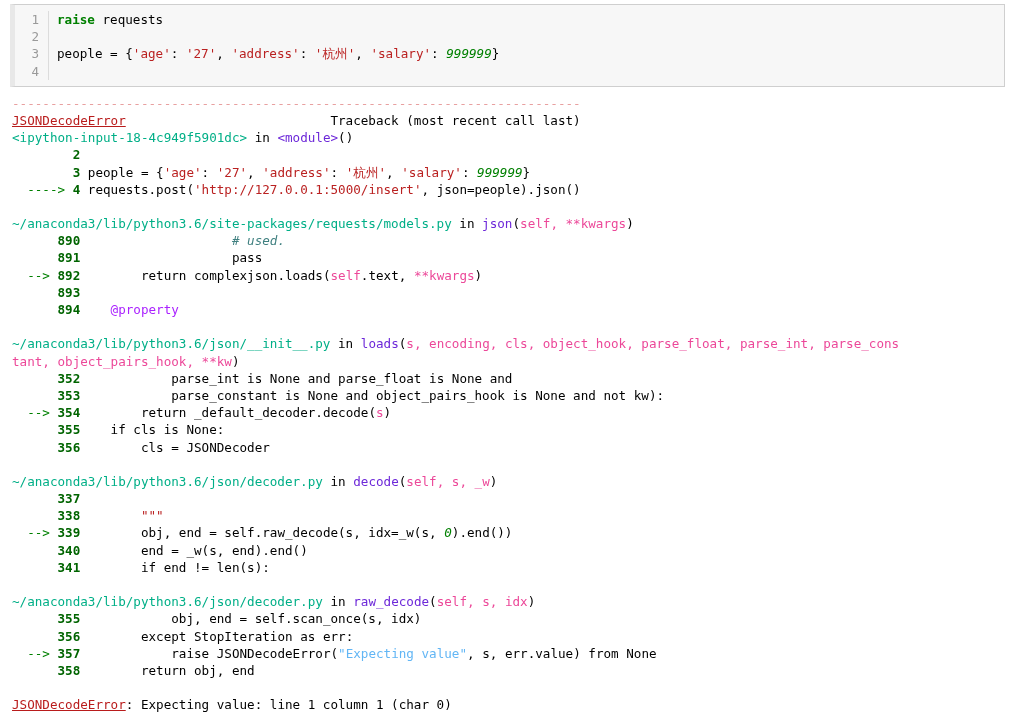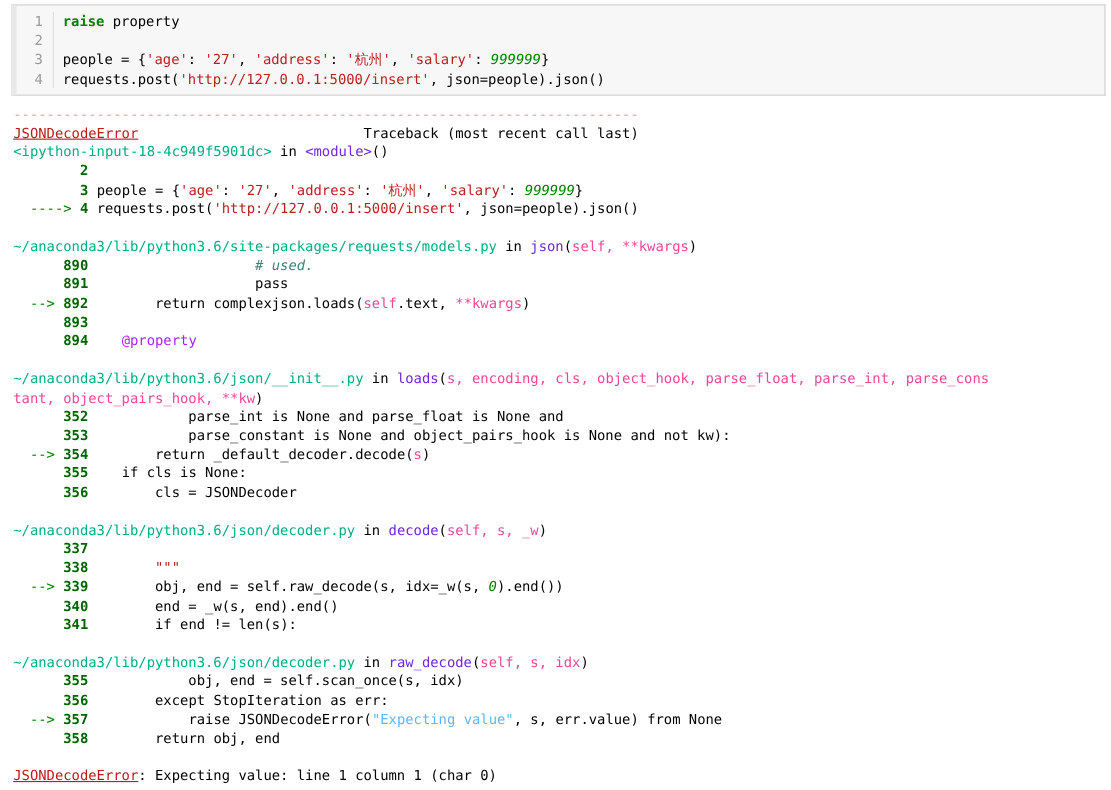--- a/index.html
+++ b/index.html
@@ -75,20 +75,20 @@
   .dash { color: #e8a0a0; }                      
   .lnum { color: #006400; font-weight: bold; }   
   .arrow{ color: #008000; }                      
   .strb { color: #62b6f5; }
 </style>
 </head>
 <body>
 
 <div id="cell-wrap">
   <div class="code-cell" id="code-cell">
-      <div class="code-line"><span class="ln">1</span><span class="src"><span class="kw">raise</span><span class="plain"> property</span></span></div>
+      <div class="code-line"><span class="ln">1</span><span class="src"><span class="kw">raise</span><span class="plain"> requests</span></span></div>
       <div class="code-line"><span class="ln">2</span><span class="src"></span></div>
       <div class="code-line"><span class="ln">3</span><span class="src"><span class="plain">people = {</span><span class="str">'age'</span><span class="plain">: </span><span class="str">'27'</span><span class="plain">, </span><span class="str">'address'</span><span class="plain">: </span><span class="str">'杭州'</span><span class="plain">, </span><span class="str">'salary'</span><span class="plain">: </span><span class="num">999999</span><span class="plain">}</span></span></div>
-      <div class="code-line"><span class="ln">4</span><span class="src"><span class="plain">requests.post(</span><span class="str">'http://127.0.0.1:5000/insert'</span><span class="plain">, json=people).json()</span></span></div>
+      <div class="code-line"><span class="ln">4</span></div>
     </div>
 </div>
 
 <div id="traceback"><div class="tb-line"><span class="dash">---------------------------------------------------------------------------</span></div><div class="tb-line"><span class="err">JSONDecodeError</span><span class="plain">                           </span><span class="plain">Traceback (most recent call last)</span></div><div class="tb-line"><span class="fname">&lt;ipython-input-18-4c949f5901dc&gt;</span><span class="plain"> in </span><span class="cyan">&lt;module&gt;</span><span class="plain">()</span></div><div class="tb-line"><span class="arrow">        </span><span class="lnum">2</span><span class="src"></span></div><div class="tb-line"><span class="arrow">        </span><span class="lnum">3</span><span class="src"><span class="plain"> people = {</span><span class="str">'age'</span><span class="plain">: </span><span class="str">'27'</span><span class="plain">, </span><span class="str">'address'</span><span class="plain">: </span><span class="str">'杭州'</span><span class="plain">, </span><span class="str">'salary'</span><span class="plain">: </span><span class="num">999999</span><span class="plain">}</span></span></div><div class="tb-line"><span class="arrow">  ----&gt; </span><span class="lnum">4</span><span class="src"><span class="plain"> requests.post(</span><span class="str">'http://127.0.0.1:5000/insert'</span><span class="plain">, json=people).json()</span></span></div><div class="tb-line blank"></div><div class="tb-line"><span class="fname">~/anaconda3/lib/python3.6/site-packages/requests/models.py</span><span class="plain"> in </span><span class="cyan">json</span><span class="plain">(</span><span class="blue">self, **kwargs</span><span class="plain">)</span></div><div class="tb-line"><span class="arrow">      </span><span class="lnum">890</span><span class="src"><span class="plain">                    </span><span class="cmt"># used.</span></span></div><div class="tb-line"><span class="arrow">      </span><span class="lnum">891</span><span class="src"><span class="plain">                    </span><span class="kw2">pass</span></span></div><div class="tb-line"><span class="arrow">  --&gt; </span><span class="lnum">892</span><span class="src"><span class="plain">        </span><span class="kw2">return</span><span class="plain"> complexjson.loads(</span><span class="blue">self</span><span class="plain">.text, </span><span class="blue">**kwargs</span><span class="plain">)</span></span></div><div class="tb-line"><span class="arrow">      </span><span class="lnum">893</span><span class="src"></span></div><div class="tb-line"><span class="arrow">      </span><span class="lnum">894</span><span class="src"><span class="plain">    </span><span class="deco">@property</span></span></div><div class="tb-line blank"></div><div class="tb-line"><span class="fname">~/anaconda3/lib/python3.6/json/__init__.py</span><span class="plain"> in </span><span class="cyan">loads</span><span class="plain">(</span><span class="blue">s, encoding, cls, object_hook, parse_float, parse_int, parse_cons</span></div><div class="tb-line"><span class="blue">tant, object_pairs_hook, **kw</span><span class="plain">)</span></div><div class="tb-line"><span class="arrow">      </span><span class="lnum">352</span><span class="src"><span class="plain">            parse_int </span><span class="kw2">is None and</span><span class="plain"> parse_float </span><span class="kw2">is None and</span></span></div><div class="tb-line"><span class="arrow">      </span><span class="lnum">353</span><span class="src"><span class="plain">            parse_constant is None and object_pairs_hook is None and not kw):</span></span></div><div class="tb-line"><span class="arrow">  --&gt; </span><span class="lnum">354</span><span class="src"><span class="plain">        </span><span class="kw2">return</span><span class="plain"> _default_decoder.decode(</span><span class="blue">s</span><span class="plain">)</span></span></div><div class="tb-line"><span class="arrow">      </span><span class="lnum">355</span><span class="src"><span class="plain">    </span><span class="kw2">if</span><span class="plain"> cls </span><span class="kw2">is None</span><span class="plain">:</span></span></div><div class="tb-line"><span class="arrow">      </span><span class="lnum">356</span><span class="src"><span class="plain">        cls = JSONDecoder</span></span></div><div class="tb-line blank"></div><div class="tb-line"><span class="fname">~/anaconda3/lib/python3.6/json/decoder.py</span><span class="plain"> in </span><span class="cyan">decode</span><span class="plain">(</span><span class="blue">self, s, _w</span><span class="plain">)</span></div><div class="tb-line"><span class="arrow">      </span><span class="lnum">337</span><span class="src"></span></div><div class="tb-line"><span class="arrow">      </span><span class="lnum">338</span><span class="src"><span class="plain">        </span><span class="str">"""</span></span></div><div class="tb-line"><span class="arrow">  --&gt; </span><span class="lnum">339</span><span class="src"><span class="plain">        obj, end = self.raw_decode(s, idx=_w(s, </span><span class="num">0</span><span class="plain">).end())</span></span></div><div class="tb-line"><span class="arrow">      </span><span class="lnum">340</span><span class="src"><span class="plain">        end = _w(s, end).end()</span></span></div><div class="tb-line"><span class="arrow">      </span><span class="lnum">341</span><span class="src"><span class="plain">        </span><span class="kw2">if</span><span class="plain"> end != len(s):</span></span></div><div class="tb-line blank"></div><div class="tb-line"><span class="fname">~/anaconda3/lib/python3.6/json/decoder.py</span><span class="plain"> in </span><span class="cyan">raw_decode</span><span class="plain">(</span><span class="blue">self, s, idx</span><span class="plain">)</span></div><div class="tb-line"><span class="arrow">      </span><span class="lnum">355</span><span class="src"><span class="plain">            obj, end = self.scan_once(s, idx)</span></span></div><div class="tb-line"><span class="arrow">      </span><span class="lnum">356</span><span class="src"><span class="plain">        </span><span class="kw2">except</span><span class="plain"> StopIteration </span><span class="kw2">as</span><span class="plain"> err:</span></span></div><div class="tb-line"><span class="arrow">  --&gt; </span><span class="lnum">357</span><span class="src"><span class="plain">            </span><span class="kw2">raise</span><span class="plain"> JSONDecodeError(</span><span class="strb">"Expecting value"</span><span class="plain">, s, err.value) </span><span class="kw2">from None</span></span></div><div class="tb-line"><span class="arrow">      </span><span class="lnum">358</span><span class="src"><span class="plain">        </span><span class="kw2">return</span><span class="plain"> obj, end</span></span></div><div class="tb-line blank"></div><div class="tb-line"><span class="err">JSONDecodeError</span><span class="plain">: Expecting value: line 1 column 1 (char 0)</span></div></div>
 
 </body></html>

